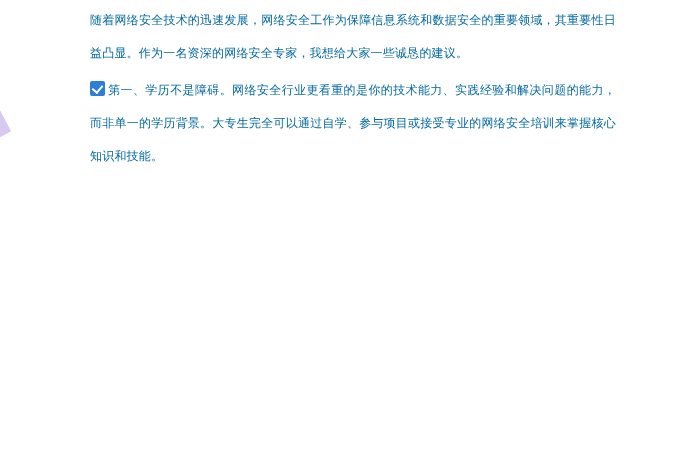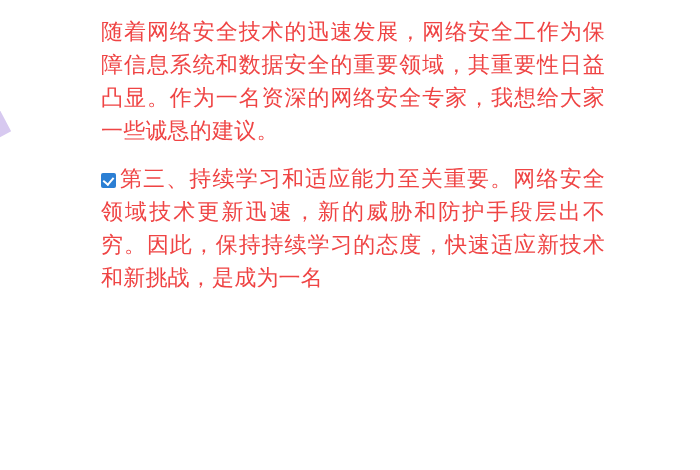--- a/index.html
+++ b/index.html
@@ -60,23 +60,23 @@
 
   .content {
     position: absolute;
     left: 86px;
     top: 0;
     width: 534px;
     height: 470px;
   }
 
   p.para {
-    margin: 15px;
-    color: #ef4444;
-    font-size: 22px;
+    margin: 4px;
+    color: #0369a1;
+    font-size: 12px;
     line-height: 33px;
     letter-spacing: 0.2px;
     text-align: justify;
     text-justify: inter-ideograph;
   }
   .para-0 {
     margin-top: -22px;
   }
   .para-block {
     margin-top: 26px;
@@ -135,24 +135,24 @@
     <div class="band r1"></div>
 
   </div>
 
   <div class="content">
 
     <p class="para para-0">
       <span>随着网络安全技术的迅速发展，网络安全工作为保障信息系统和数据安全的重要领域，其重要性日益凸显。作为一名资深的网络安全专家，我想给大家一些诚恳的建议。</span>
     </p>
 
+    <p class="para para-block">
+      <span class="check"></span><span>第一、学历不是障碍。网络安全行业更看重的是你的技术能力、实践经验和解决问题的能力，而非单一的学历背景。大专生完全可以通过自学、参与项目或接受专业的网络安全培训来掌握核心知识和技能。</span>
+    </p>
 
 
-    <p class="para para-block">
-      <span class="check"></span><span>第三、持续学习和适应能力至关重要。网络安全领域技术更新迅速，新的威胁和防护手段层出不穷。因此，保持持续学习的态度，快速适应新技术和新挑战，是成为一名</span>
-    </p>
 
   </div>
 
   <div class="clip-top"></div>
   <div class="clip-bottom"></div>
 
 </div>
 
 </body></html>

